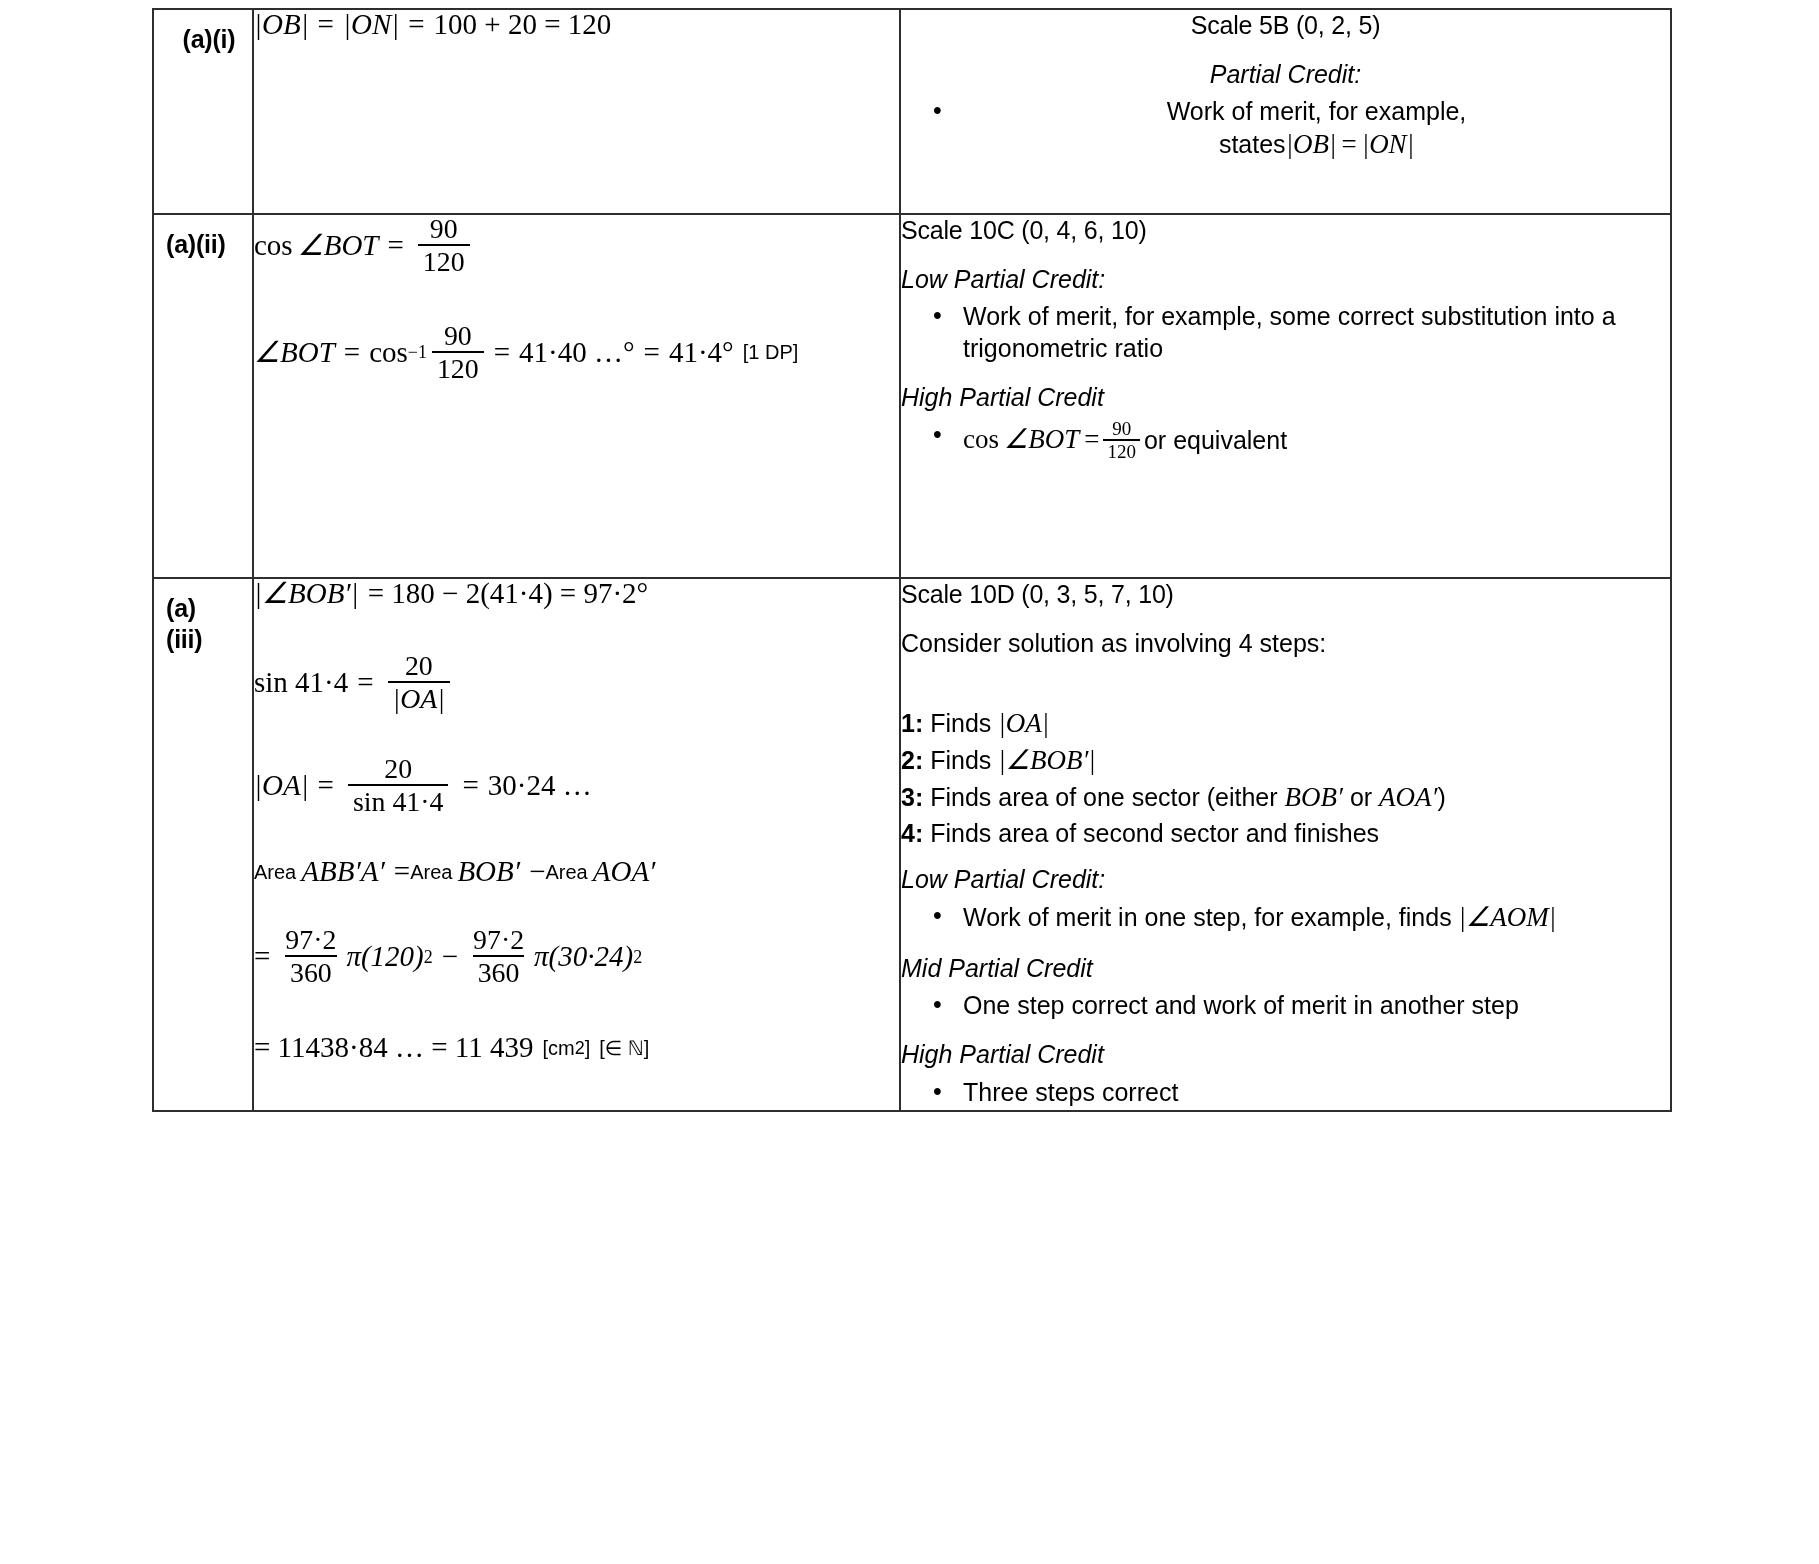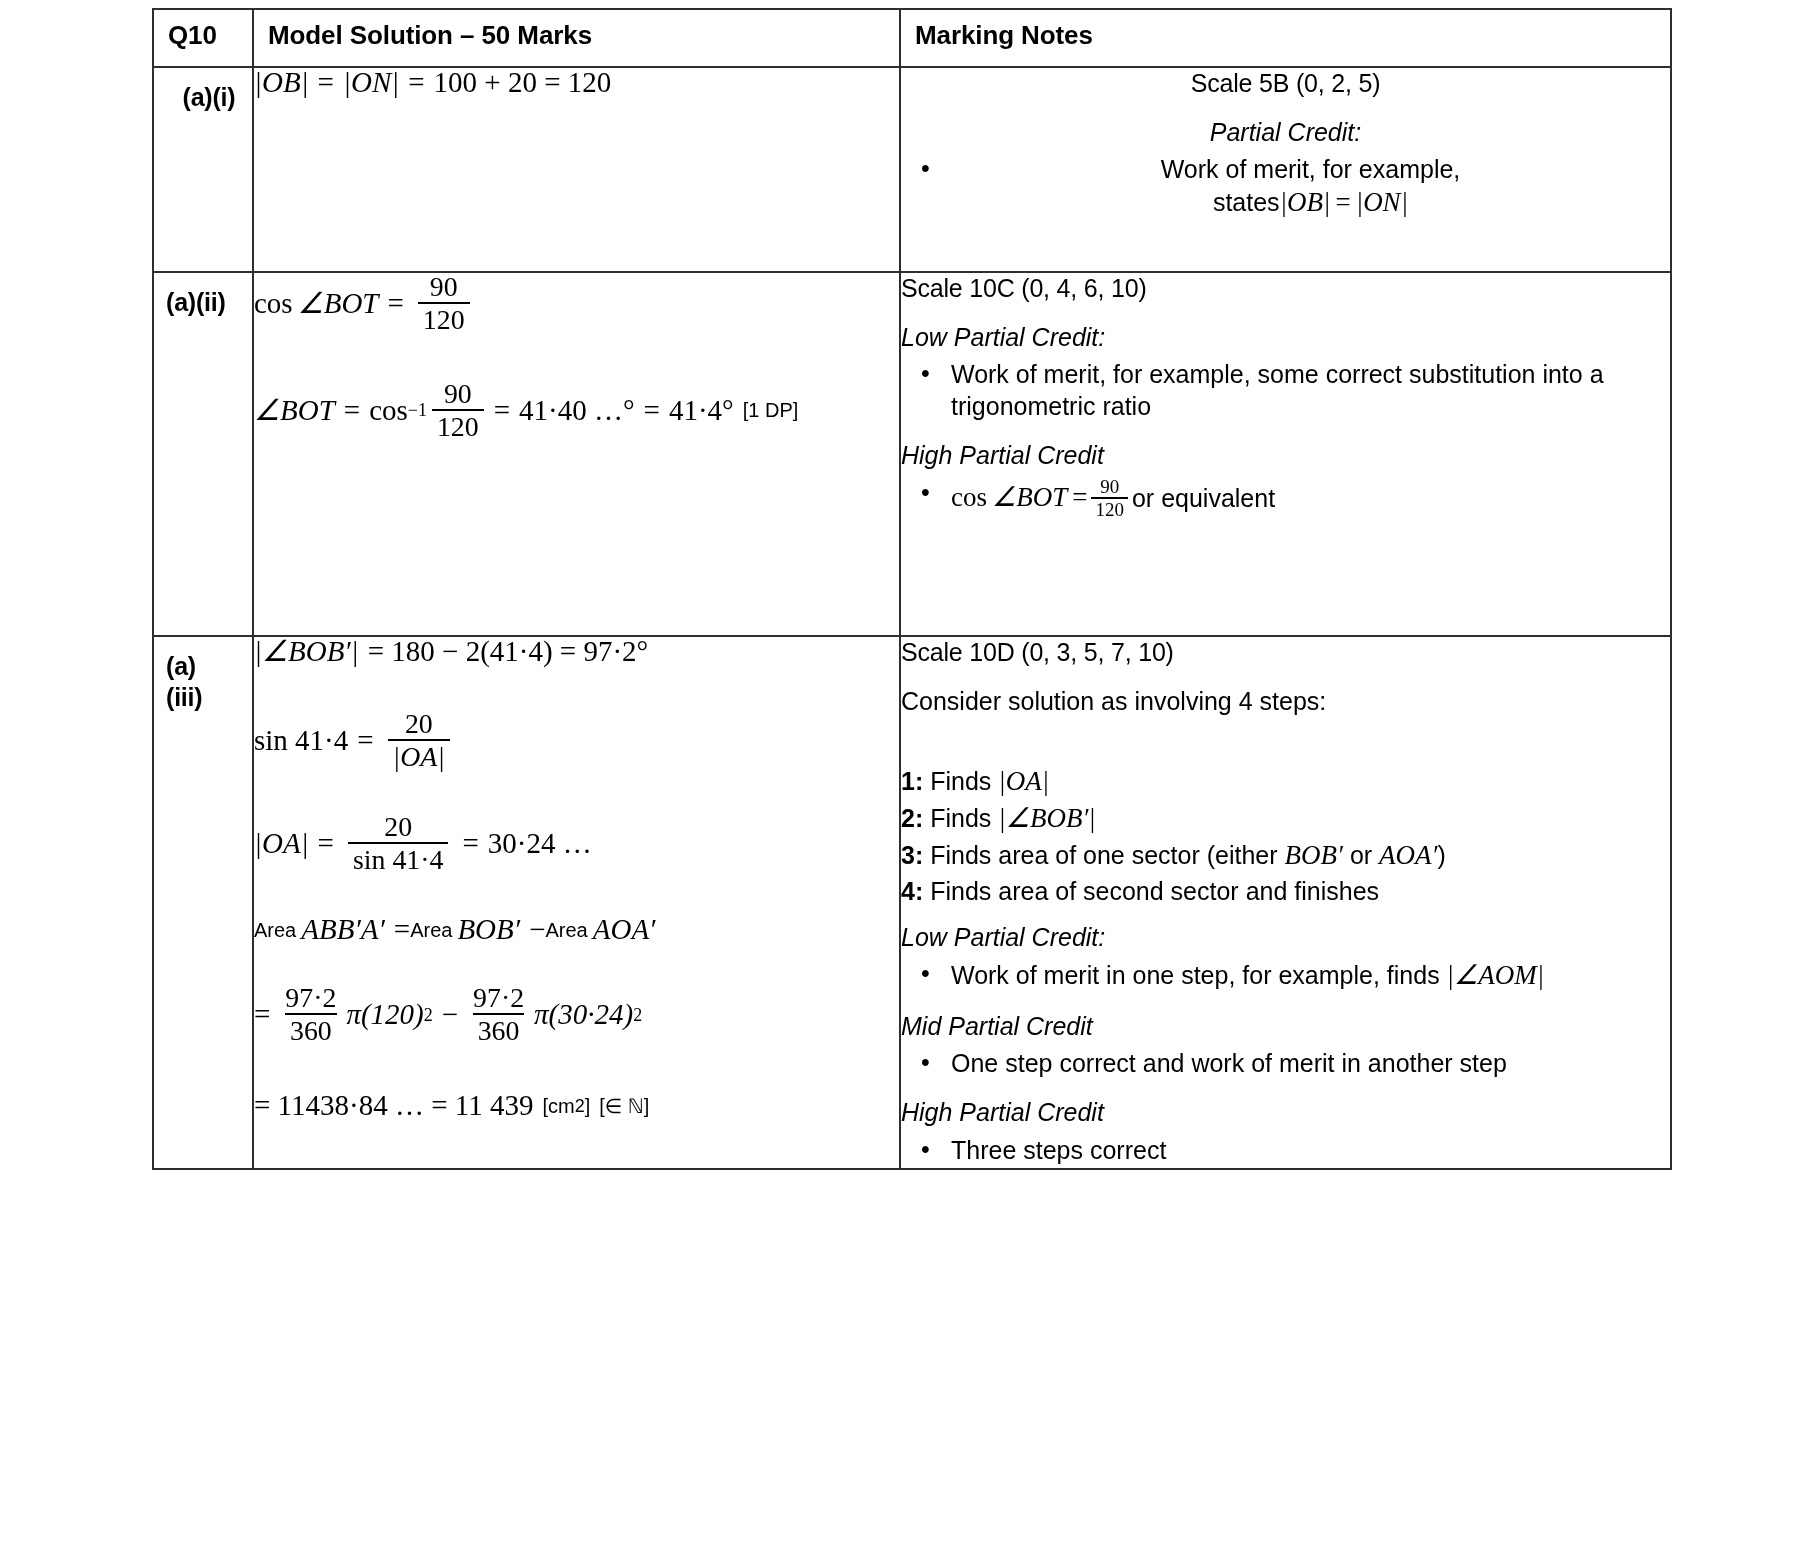--- a/index.html
+++ b/index.html
@@ -120,21 +120,21 @@
   .mn .plain {
     margin: 0 0 18px 0;
   }
   .mn ul {
     margin: 0 0 18px 0;
     padding: 0 0 0 46px;
     list-style: none;
   }
   .mn li {
     position: relative;
-    margin: 0 0 2px 4px;
+    margin: 0 0 2px 16px;
     line-height: 1.28;
   }
   .mn li::before {
     content: "\2022";
     position: absolute;
     left: -30px;
     top: -1px;
     font-size: 25px;
   }
   .mn .steps {
@@ -175,31 +175,20 @@
 <div class="page">
 
   <table class="scheme">
     <colgroup>
       <col class="c-q">
         <col class="c-sol">
         <col class="c-mn">
     </colgroup>
     <tbody>
 
-      <tr class="hdr">
-        <td>
-          <div class="hdr-cell">Q10</div>
-        </td>
-        <td>
-          <div class="hdr-cell">Model Solution – 50 Marks</div>
-        </td>
-        <td>
-          <div class="hdr-cell">Marking Notes</div>
-        </td>
-      </tr>
 
       <tr style="height:205px;text-align:center;">
         <td>
           <div class="qlabel">(a)(i)</div>
         </td>
 
         <td class="sol">
           <div class="mathline">
             <span class="it">|OB|</span>
             <span class="sp"></span>

